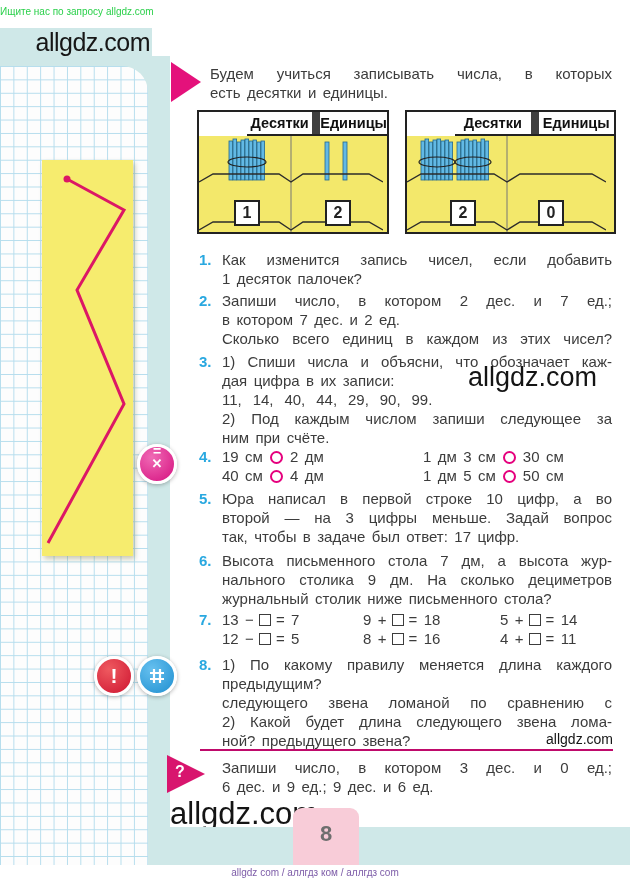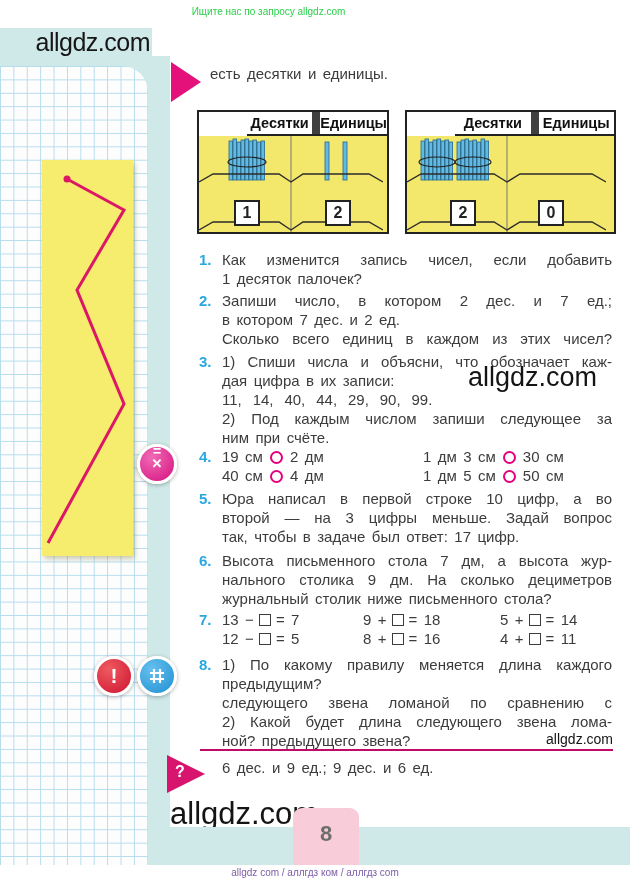--- a/index.html
+++ b/index.html
@@ -1,21 +1,21 @@
 <!DOCTYPE html>
 <html><head>
 <meta charset="utf-8">
 <style>
   html,body{margin:0;padding:0;}
   #page{position:relative;width:630px;height:895px;background:#ffffff;overflow:hidden;
         font-family:"Liberation Sans",sans-serif;color:#3c3c3c;}
   .abs{position:absolute;}
 
   
-  .banner{top:6px;left:6px;width:525px;text-align:center;font-size:10px;color:#2bd04b;}
+  .banner{top:6px;left:0;width:525px;text-align:left;font-size:10px;color:#2bd04b;}
 
   
   .hdr{top:28px;left:0;width:152px;height:28px;background:#cfe8e8;}
   .hdr-logo{position:absolute;right:2px;top:0;font-size:25px;line-height:28px;color:#161616;letter-spacing:-0.5px;}
 
   
   .sidebar{top:56px;left:0;width:170px;height:809px;background:#cfe8e8;}
   .graph{top:66px;left:0;width:148px;height:799px;background-color:#fdfdfd;
          background-image:linear-gradient(to right,#b5dded 1px,transparent 1px),
                           linear-gradient(to bottom,#b5dded 1px,transparent 1px);
@@ -108,20 +108,21 @@
   <div class="abs icon icon-grid">
     <svg width="18" height="18" viewBox="0 0 18 18">
       <path d="M6 2v14M12 2v14M2 6h14M2 12h14" stroke="#fff" stroke-width="2.2" fill="none"></path>
     </svg>
   </div>
 
   <svg class="abs intro-tri" width="30" height="40" viewBox="0 0 30 40">
     <polygon points="0,0 30,20 0,40" fill="#e4117b"></polygon>
   </svg>
   <div class="abs intro">
+    <div class="tline jl">Будем учиться записывать числа, в которых</div>
     <div class="tline">есть десятки и единицы.</div>
   </div>
 
   <div class="abs ptable" style="left:197px;width:188px;">
     <div class="pt-head">
       <div class="pt-hcell">Десятки</div>
       <div class="pt-hcell rt">Единицы</div>
     </div>
     <div class="pt-body">
       <svg width="184" height="96" viewBox="0 0 184 96">
@@ -260,20 +261,21 @@
     <div class="tline">ной? предыдущего звена?</div>
   </div>
   <div class="abs wm wm-side">allgdz.com</div>
 
   <div class="abs divider"></div>
   <svg class="abs qtri" width="38" height="38" viewBox="0 0 38 38">
     <polygon points="0,0 38,19 0,38" fill="#d8156e"></polygon>
   </svg>
   <span class="abs qmark">?</span>
   <div class="qblock">
+    <div class="tline jl">Запиши число, в котором 3 дес. и 0 ед.;</div>
     <div class="tline">6 дес. и 9 ед.; 9 дес. и 6 ед.</div>
   </div>
 
   <div class="abs wm wm-bottom">allgdz.com</div>
   <div class="abs bstrip"></div>
   <div class="abs ptab">
     <span>8</span>
   </div>
 
   <div class="abs footer">allgdz com  /  аллгдз ком  /  аллгдз com</div>

